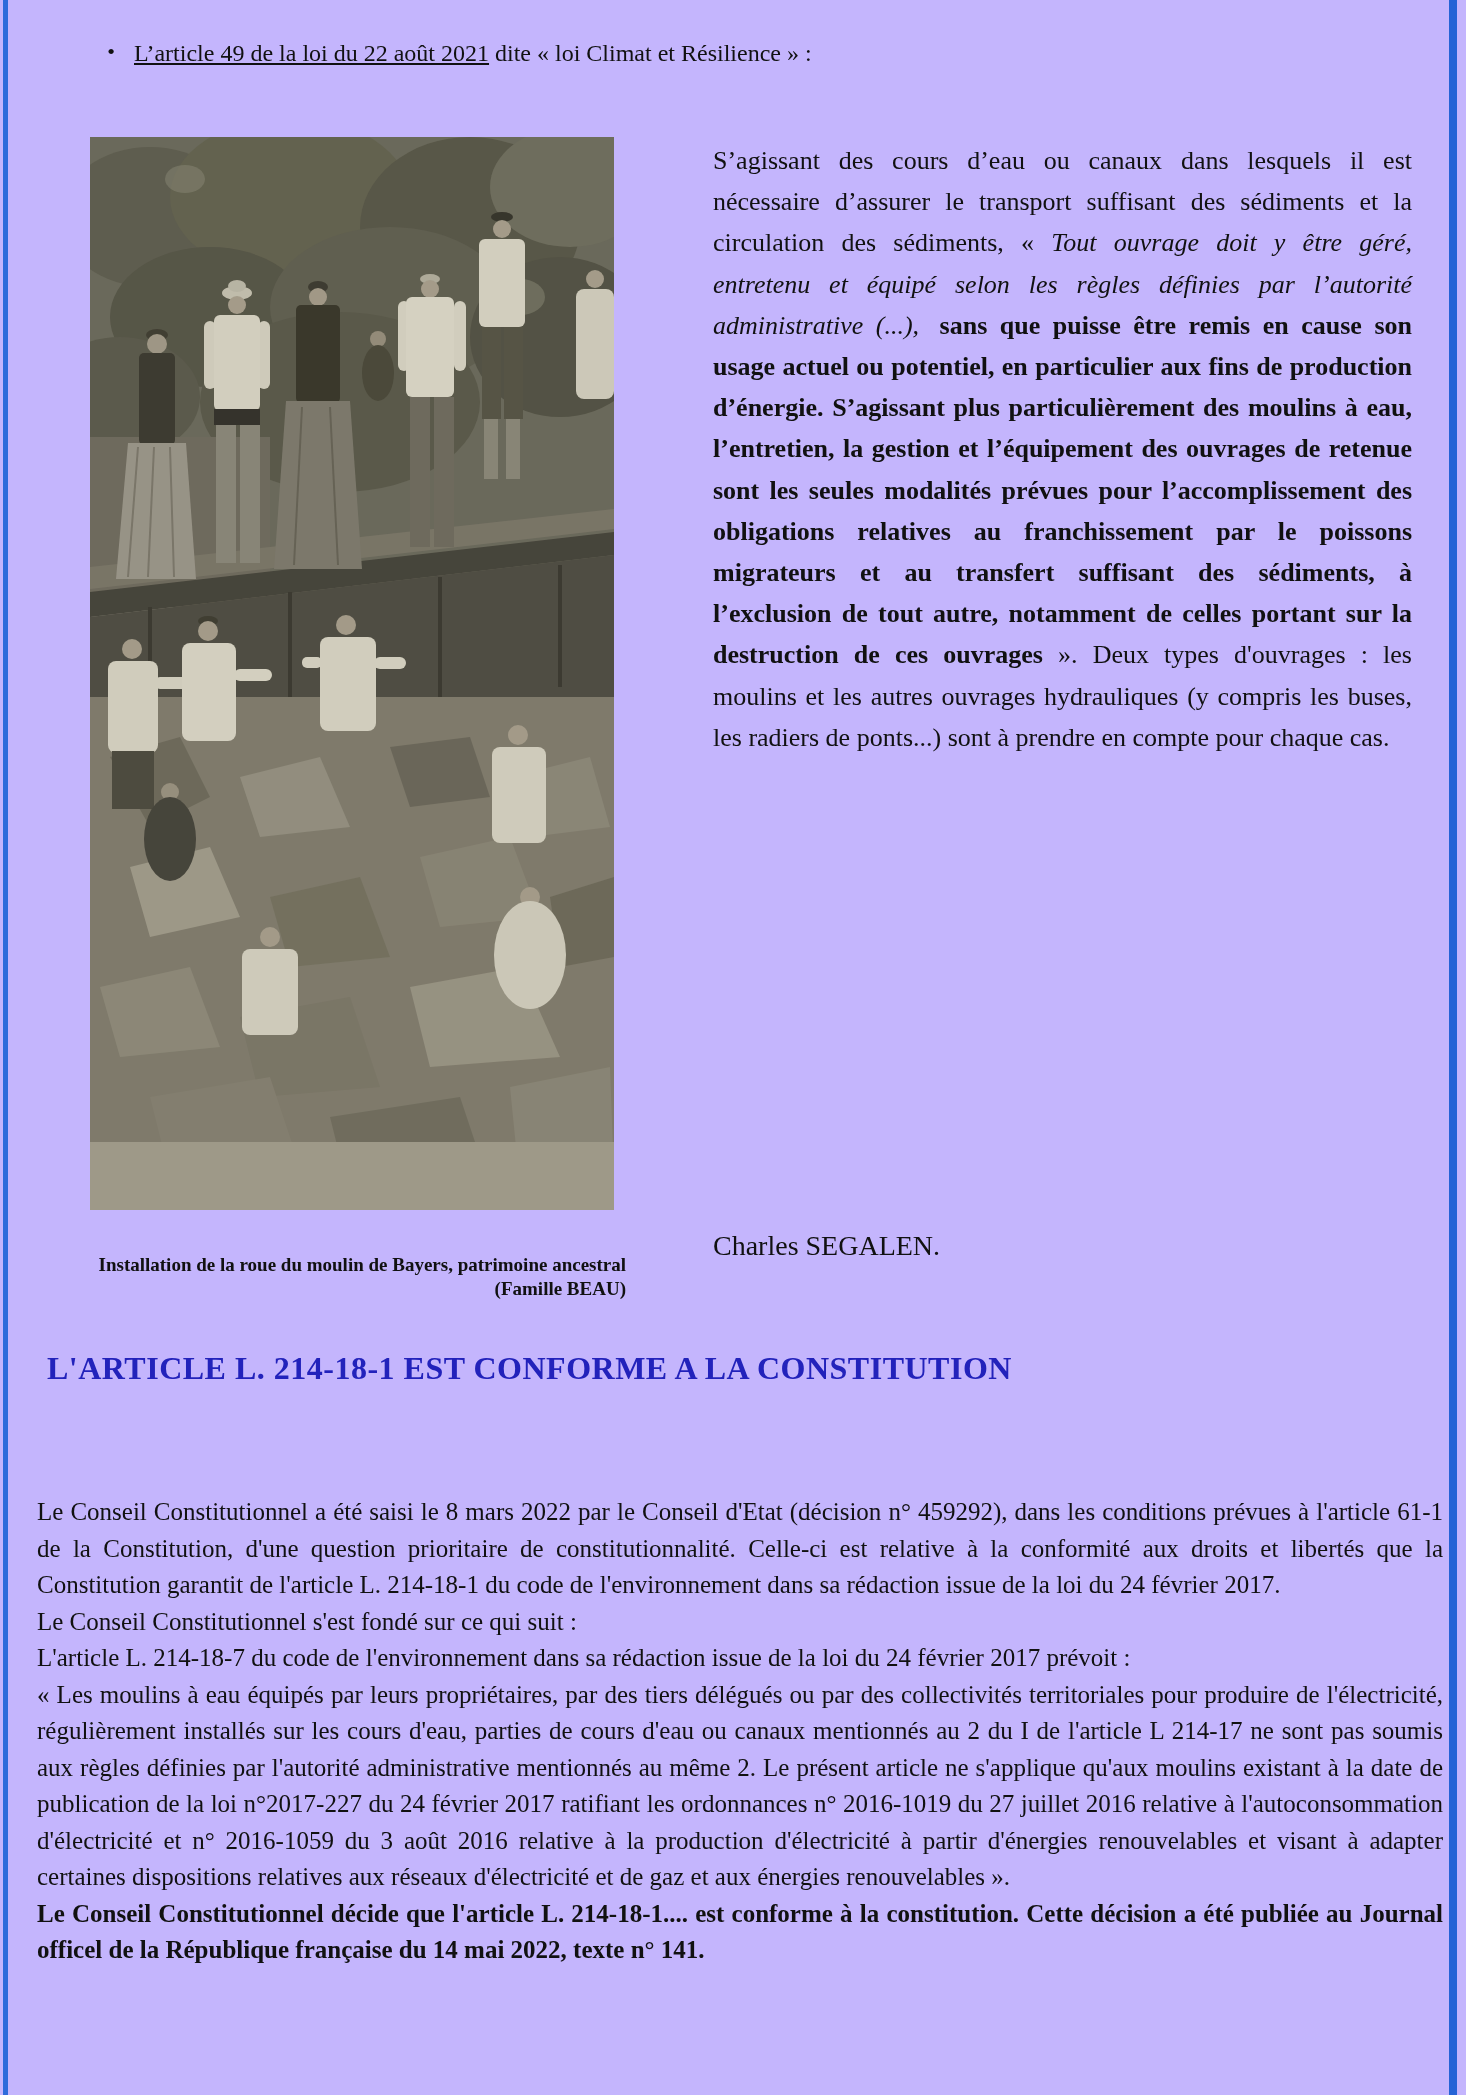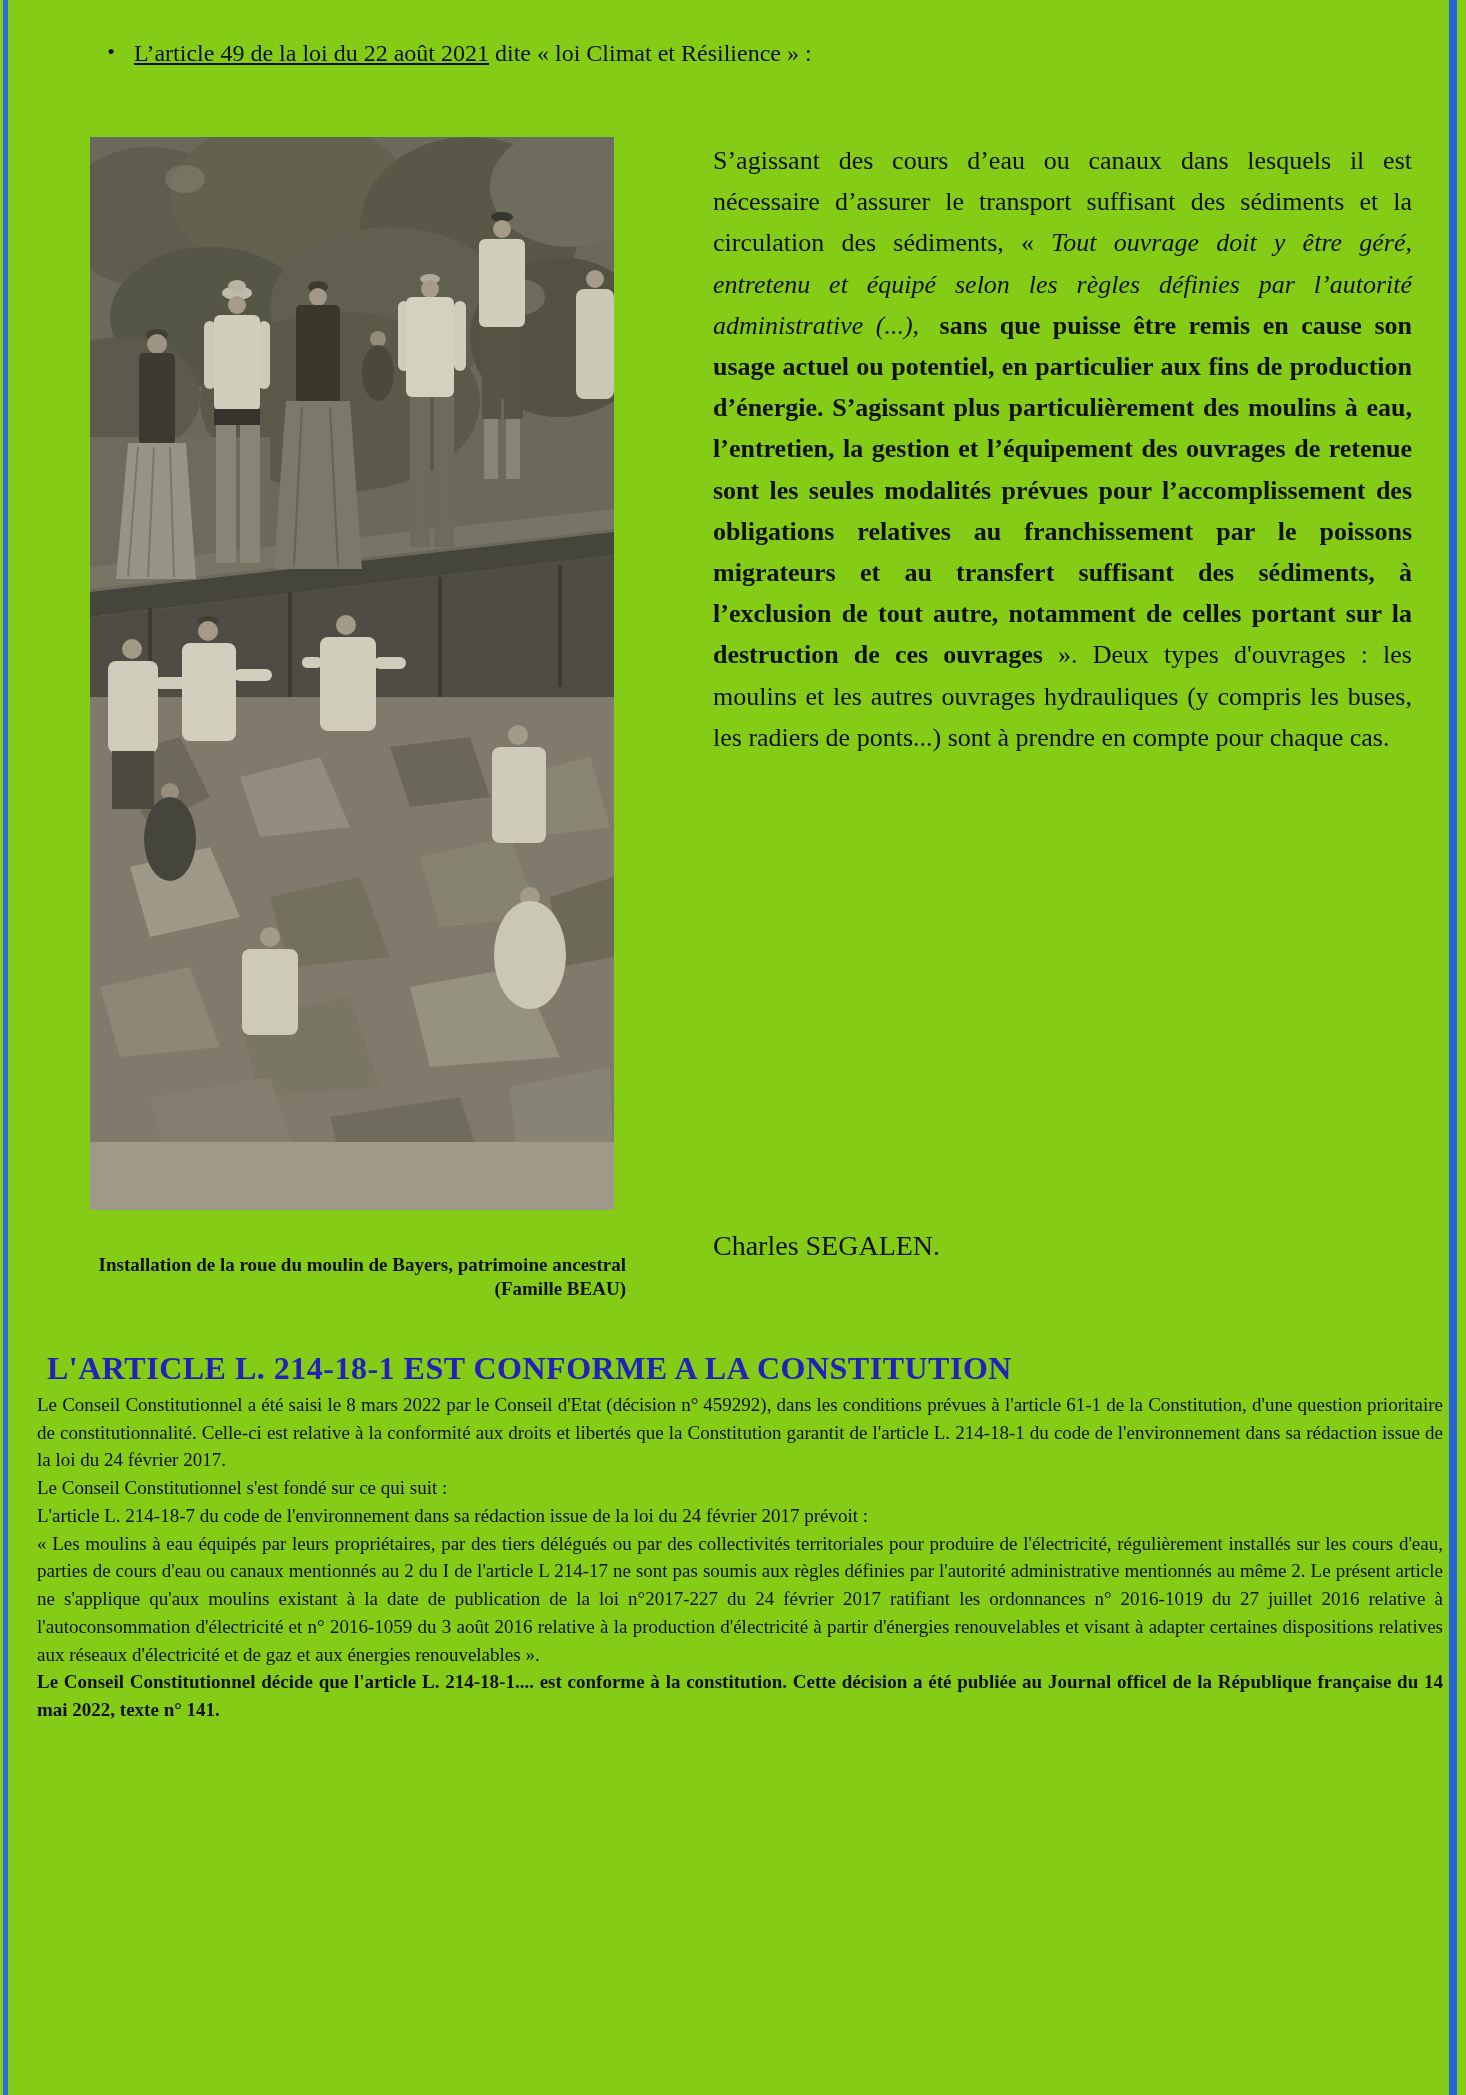--- a/index.html
+++ b/index.html
@@ -1,20 +1,20 @@
 <!DOCTYPE html>
 <html><head>
 <meta charset="utf-8">
 <style>
   html,body{margin:0;padding:0;background:#ffffff;}
   .page{
     position:relative;
     width:1466px;
     height:2095px;
-    background:#84cc16;
+    background:#c4b5fd;
     overflow:hidden;
     font-family:"Liberation Serif", serif;
     color:#111111;
   }
   .border-v{position:absolute;top:0;height:100%;}
   .border-left{left:3px;width:5px;background:#2e6bdb;}
   .border-right{left:1449px;width:8px;background:#2563d6;}
 
   .bullet-row{
     position:absolute;left:88px;top:38px;width:1300px;
@@ -47,22 +47,22 @@
     position:absolute;left:713px;top:1230px;width:500px;
     text-align:left;font-size:28px;
   }
 
   .section-heading{
     position:absolute;left:47px;top:1350px;width:1380px;
     margin:0;font-size:32px;font-weight:bold;letter-spacing:0.5px;
   }
 
   .body-block{
-    position:absolute;left:37px;top:1391px;width:1406px;
-    font-size:19px;line-height:1.46;
+    position:absolute;left:37px;top:1494px;width:1406px;
+    font-size:25px;line-height:1.46;
     text-align:justify;text-justify:inter-word;
   }
   .body-block p{margin:0;}
   .body-block p.bold{font-weight:bold;}
 </style>
 </head>
 <body>
 
 <div class="page">
   <div class="border-v border-left"></div>

